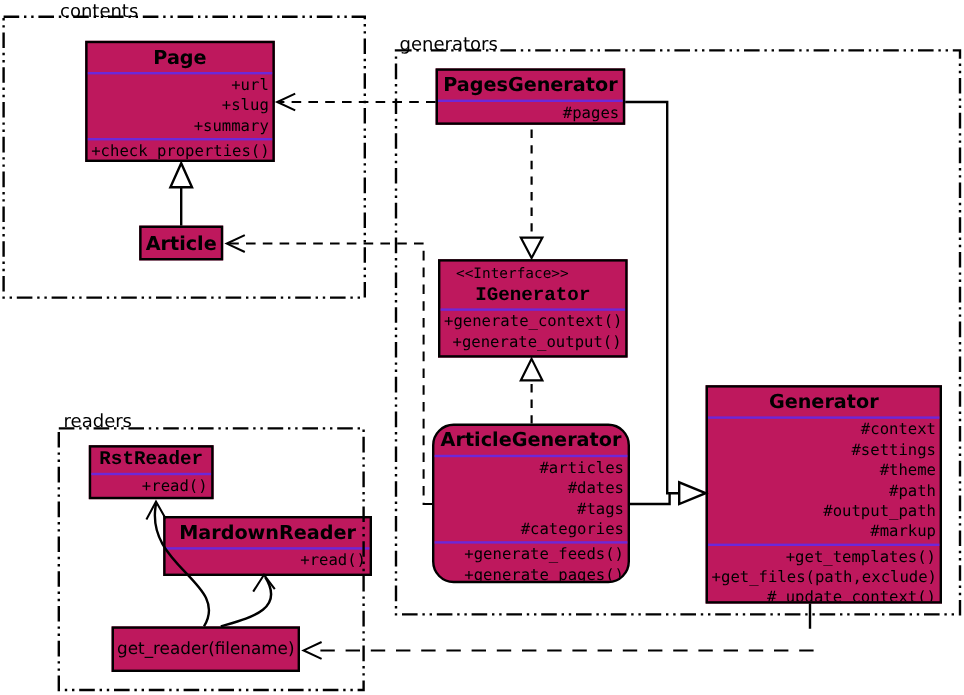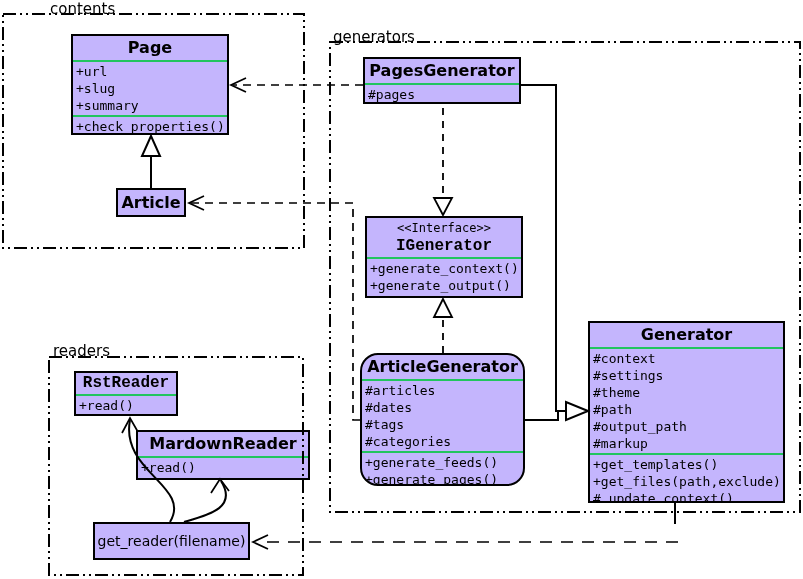--- a/index.html
+++ b/index.html
@@ -1,24 +1,24 @@
 <!DOCTYPE html>
 <html><head>
 <meta charset="utf-8">
 <style>
   html,body{margin:0;padding:0;background:#ffffff;}
   #stage{position:relative;width:803px;height:579px;background:#fff;
          font-family:"DejaVu Sans",sans-serif;color:#000;overflow:hidden;}
   #overlay{position:absolute;left:0;top:0;width:803px;height:579px;pointer-events:none;}
   .pkg-label{position:absolute;font:15px "DejaVu Sans",sans-serif;color:#000;white-space:nowrap;}
-  .uml-class{position:absolute;background:#c4b5fd;border:2px solid #000;box-sizing:border-box;overflow:hidden;}
+  .uml-class{position:absolute;background:#be185d;border:2px solid #000;box-sizing:border-box;overflow:hidden;}
   .uml-title{font:bold 16px "DejaVu Sans",sans-serif;text-align:center;line-height:24px;height:24px;white-space:nowrap;}
   .uml-title.sm{line-height:21px;height:21px;font-family:Liberation Mono, monospace;}
-  .uml-stereo{font:12px "DejaVu Sans Mono",monospace;text-align:center;line-height:15px;padding-top:3px;}
-  .uml-sec{border-top:2px solid #22c55e;padding:1px 3px;}
+  .uml-stereo{font:12px "DejaVu Sans Mono",monospace;text-align:left;line-height:15px;padding-top:3px;padding-left:13px;}
+  .uml-sec{border-top:2px solid #6d28d9;padding:1px 3px;text-align:right;}
   .uml-row{font:13px "DejaVu Sans Mono",monospace;line-height:17px;white-space:nowrap;}
   .uml-op{display:flex;align-items:center;justify-content:center;height:100%;}
   .op-label{font:14px "DejaVu Sans",sans-serif;}
 </style>
 </head>
 <body>
 
 <div id="stage">
 
   <div class="pkg-label" style="left:4px;top:0px;margin-left:46px;">contents</div>

